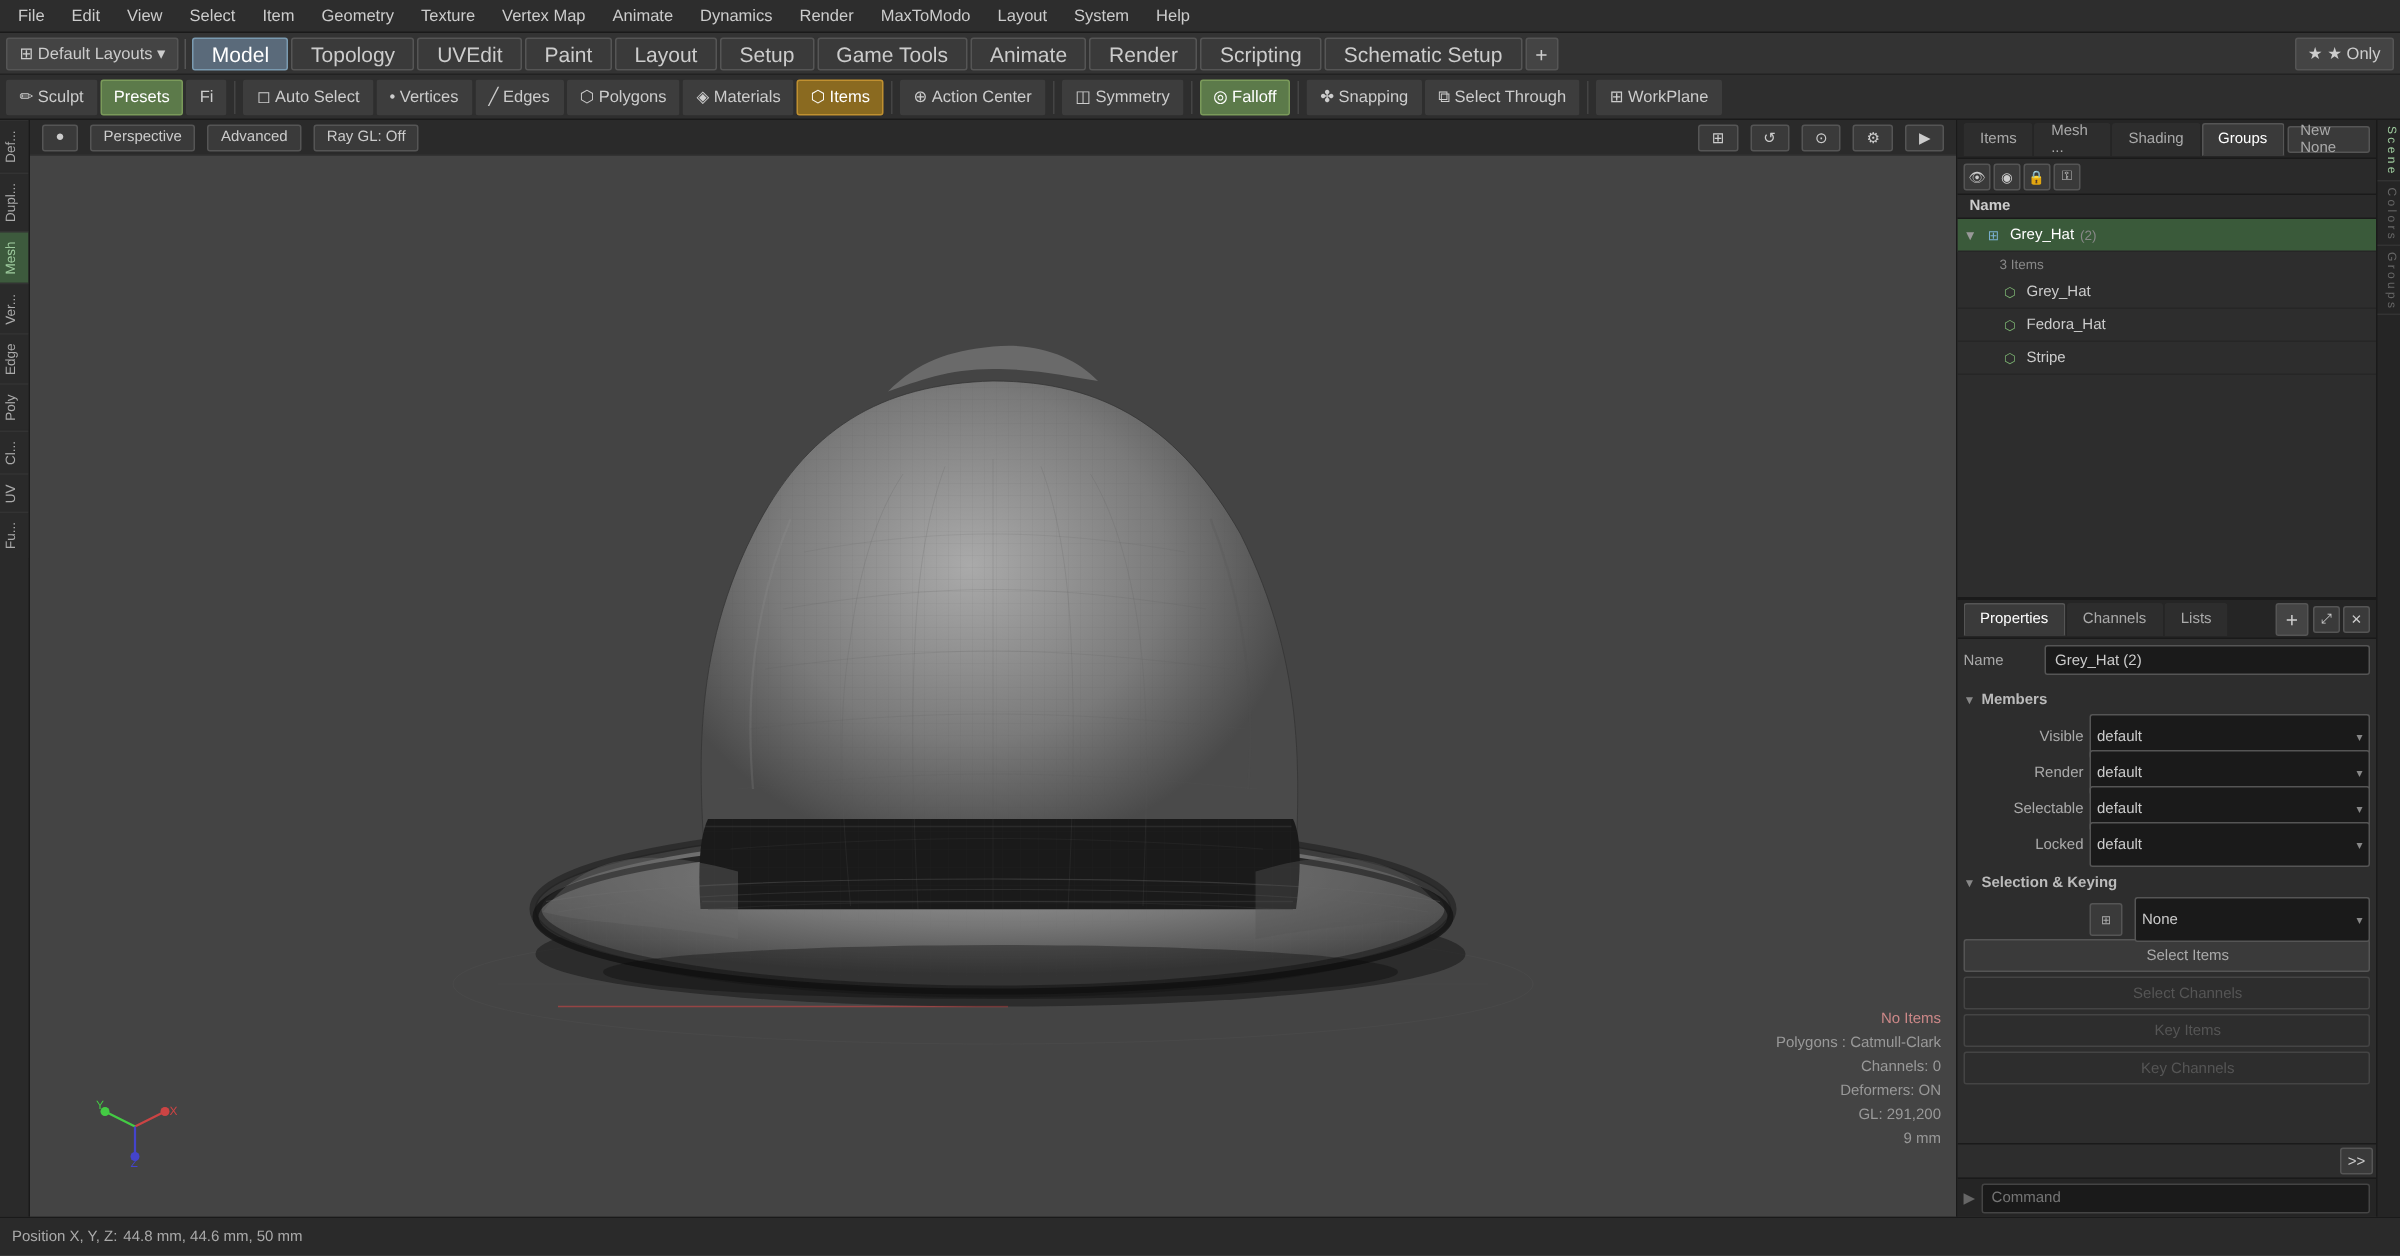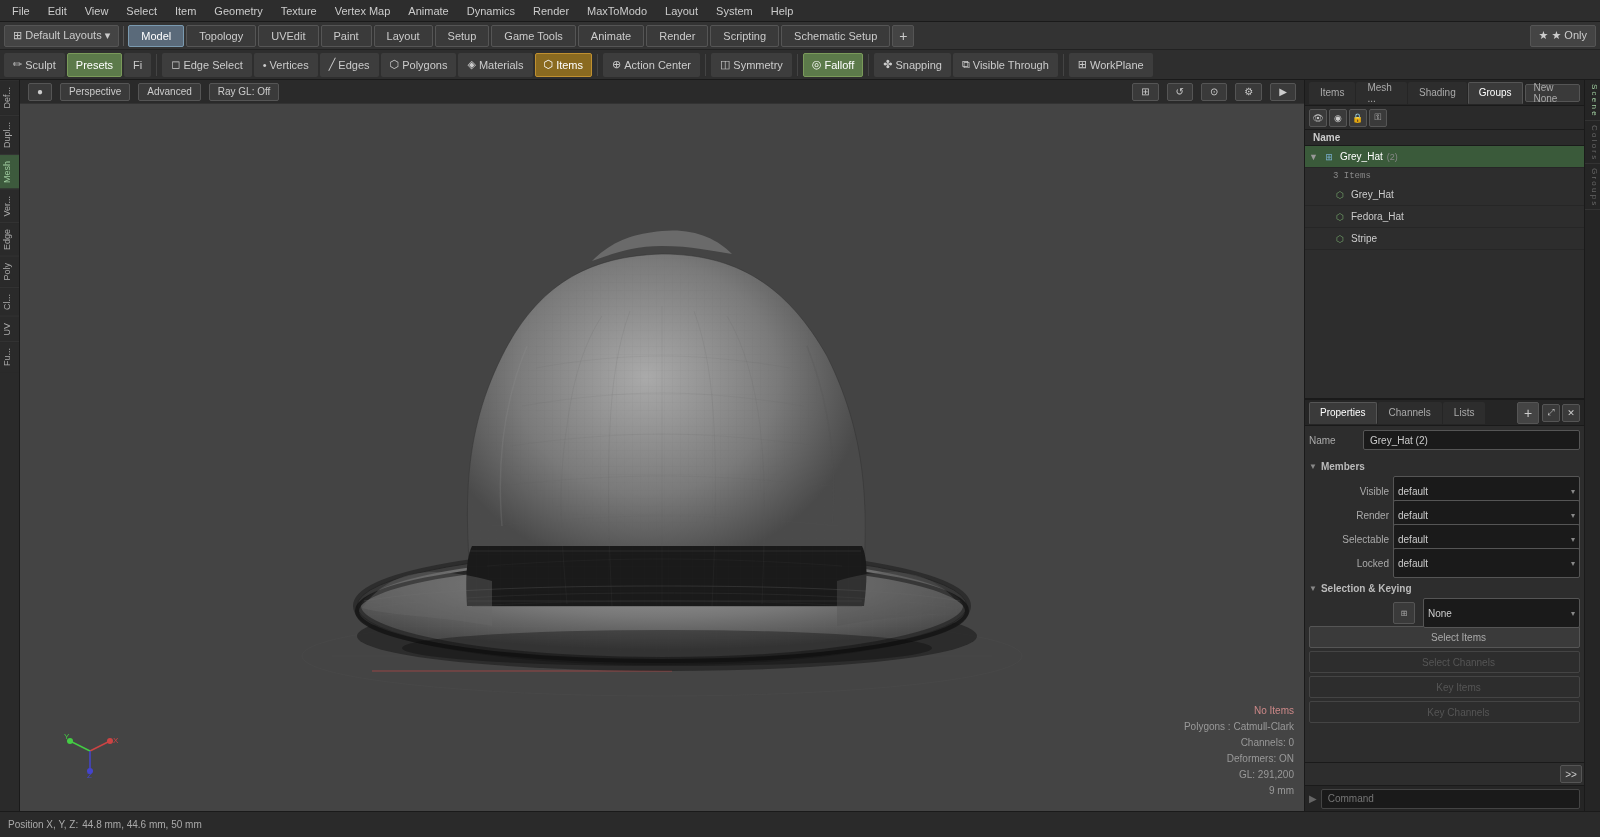--- a/index.html
+++ b/index.html
@@ -54,21 +54,21 @@
       display: flex;
       align-items: center;
       gap: 3px;
     }
     .separator { width: 1px; background: #555; height: 20px; margin: 0 2px; }
     .spacer { flex: 1; }
     .tab-btn {
       padding: 2px 12px;
       color: #ccc;
       cursor: pointer;
-      font-size: 11px;
+      font-size: 14px;
       background: #3a3a3a;
       border: 1px solid #555;
       border-radius: 2px;
       height: 22px;
       display: flex;
       align-items: center;
     }
     .tab-btn.active { background: #5a6a7a; border-color: #7a9ab0; color: #fff; }
     .plus-btn {
       width: 22px;
@@ -175,21 +175,21 @@
       top: 50%;
       left: 50%;
       transform: translate(-50%, -50%);
       width: 780px;
       height: 600px;
     }
 
     
     .viewport-info {
       position: absolute;
-      bottom: 12px;
+      bottom: 43px;
       right: 10px;
       text-align: right;
       color: #999;
       font-size: 10px;
       line-height: 1.6;
     }
     .viewport-info .no-items { color: #cc8888; }
     .viewport-axes {
       position: absolute;
       bottom: 30px;
@@ -329,21 +329,20 @@
       color: #888;
       margin-left: 4px;
     }
     .items-count {
       font-size: 9px;
       color: #888;
       padding-left: 28px;
       height: 16px;
       display: flex;
       align-items: center;
-      font-family: Liberation Mono, monospace;
     }
 
     
     .props-panel {
       flex: 1;
       display: flex;
       flex-direction: column;
       overflow: hidden;
     }
     .props-tabs {
@@ -590,21 +589,21 @@
 <div class="toolbar-2">
   <div class="tool-btn">
     <span>✏</span>
     <span>Sculpt</span>
   </div>
   <div class="tool-btn active">Presets</div>
   <div class="tool-btn">Fi</div>
   <div class="tool-separator"></div>
   <div class="tool-btn">
     <span>◻</span>
-    <span>Edge Select</span>
+    <span>Auto Select</span>
   </div>
   <div class="tool-btn">
     <span>•</span>
     <span>Vertices</span>
   </div>
   <div class="tool-btn">
     <span>╱</span>
     <span>Edges</span>
   </div>
   <div class="tool-btn">
@@ -634,21 +633,21 @@
     <span>◎</span>
     <span>Falloff</span>
   </div>
   <div class="tool-separator"></div>
   <div class="tool-btn">
     <span>✤</span>
     <span>Snapping</span>
   </div>
   <div class="tool-btn">
     <span>⧉</span>
-    <span>Visible Through</span>
+    <span>Select Through</span>
   </div>
   <div class="tool-separator"></div>
   <div class="tool-btn">
     <span>⊞</span>
     <span>WorkPlane</span>
   </div>
 </div>
 
 <div class="main-layout">
 

